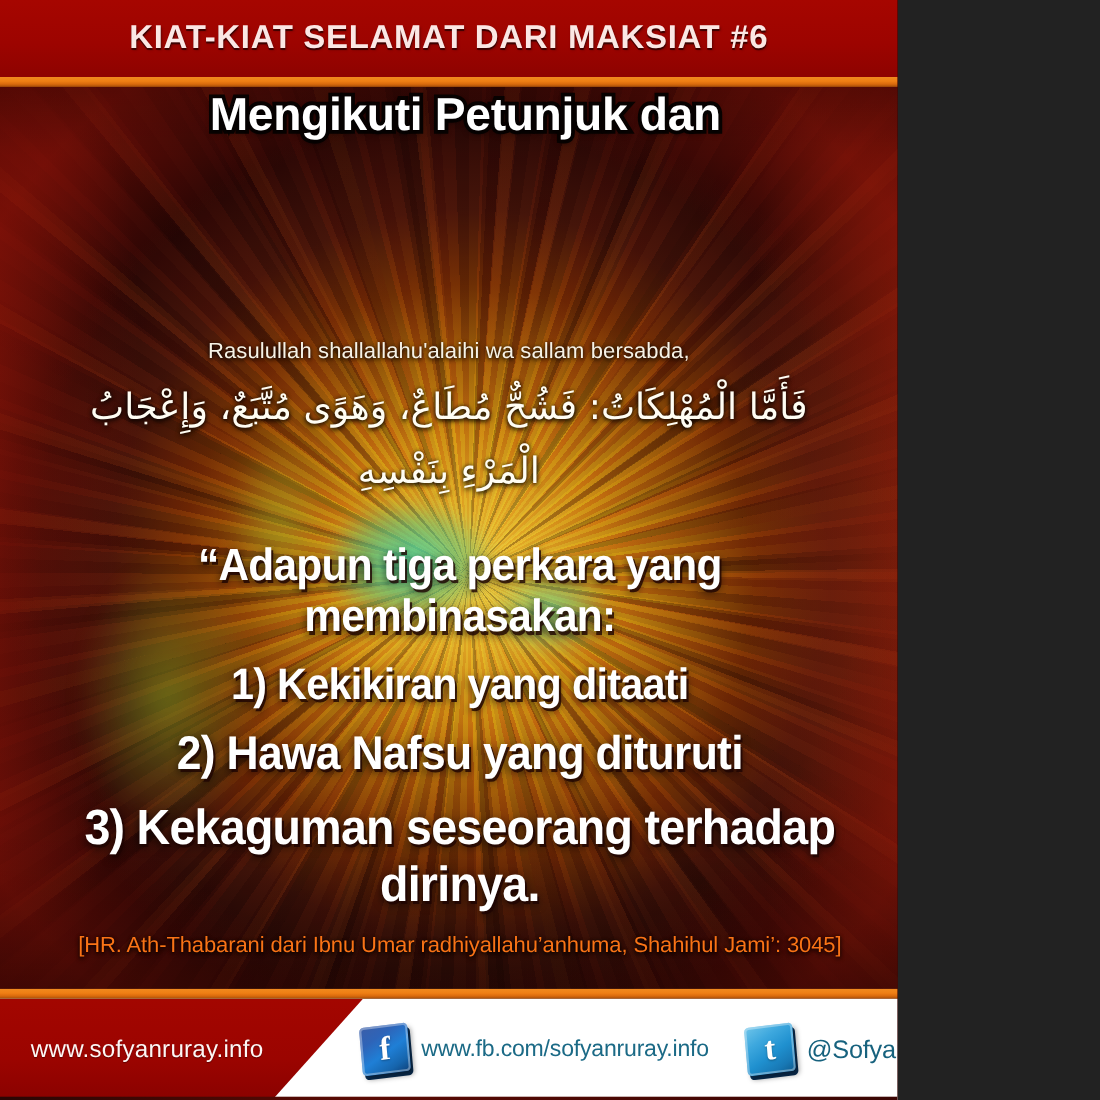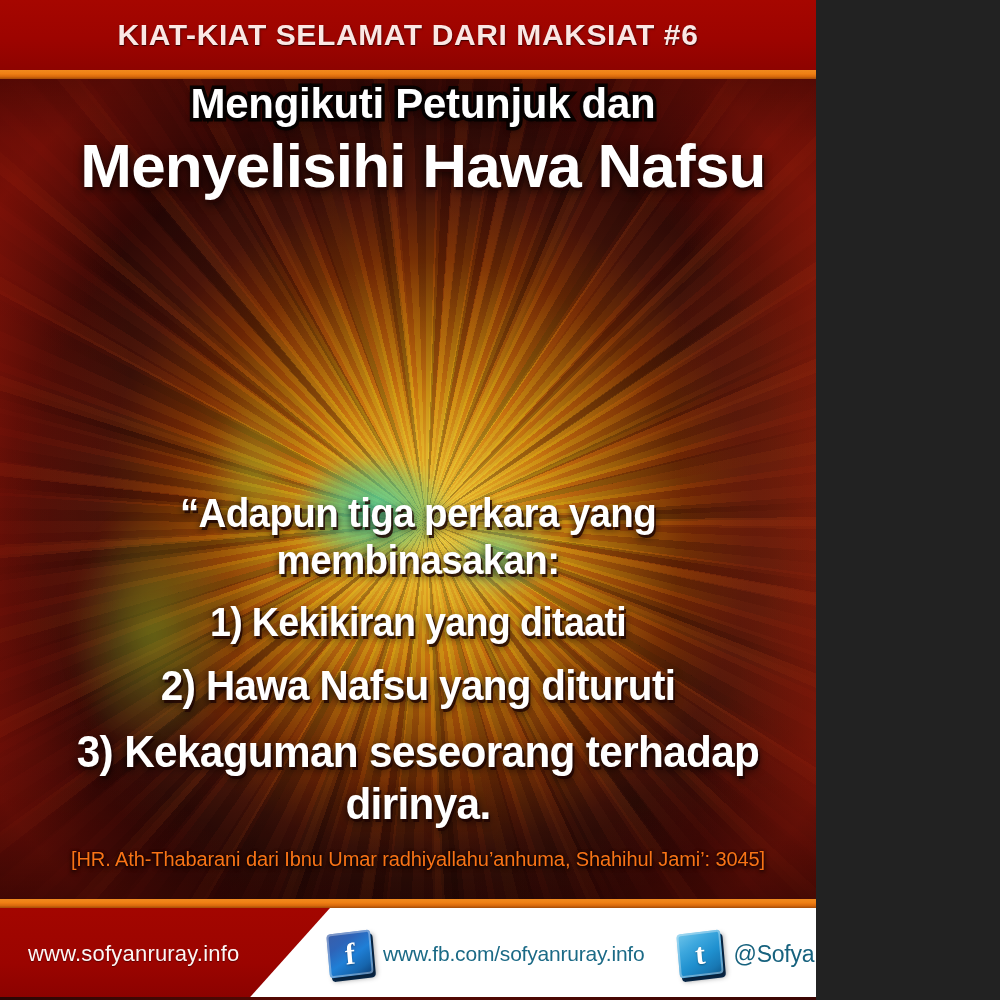--- a/index.html
+++ b/index.html
@@ -310,23 +310,26 @@
     <div class="bg-layer bg-vignette"></div>
   </div>
 
   <div class="header-bar">
     <div class="header-title">KIAT-KIAT SELAMAT DARI MAKSIAT #6</div>
   </div>
   <div class="stripe-top"></div>
 
   <div class="titles">
     <div class="title-line1">Mengikuti Petunjuk dan</div>
-    <div class="title-line2">Menyelisihi Hawa Nafsu</div>
-  </div>
-
+  </div>
+
+  <div class="hadith">
+    <div class="hadith-intro">Rasulullah shallallahu'alaihi wa sallam bersabda,</div>
+    <div class="hadith-arabic">فَأَمَّا الْمُهْلِكَاتُ: فَشُحٌّ مُطَاعٌ، وَهَوًى مُتَّبَعٌ، وَإِعْجَابُ الْمَرْءِ بِنَفْسِهِ</div>
+  </div>
 
   <div class="translation">
     <div class="tr-lead">“Adapun tiga perkara yang membinasakan:</div>
     <div class="tr-item i1">1) Kekikiran yang ditaati</div>
     <div class="tr-item i2">2) Hawa Nafsu yang dituruti</div>
     <div class="tr-item i3">3) Kekaguman seseorang terhadap dirinya.</div>
     <div class="citation">[HR. Ath-Thabarani dari Ibnu Umar radhiyallahu’anhuma, Shahihul Jami’: 3045]</div>
   </div>
 
   <div class="stripe-bottom"></div>

